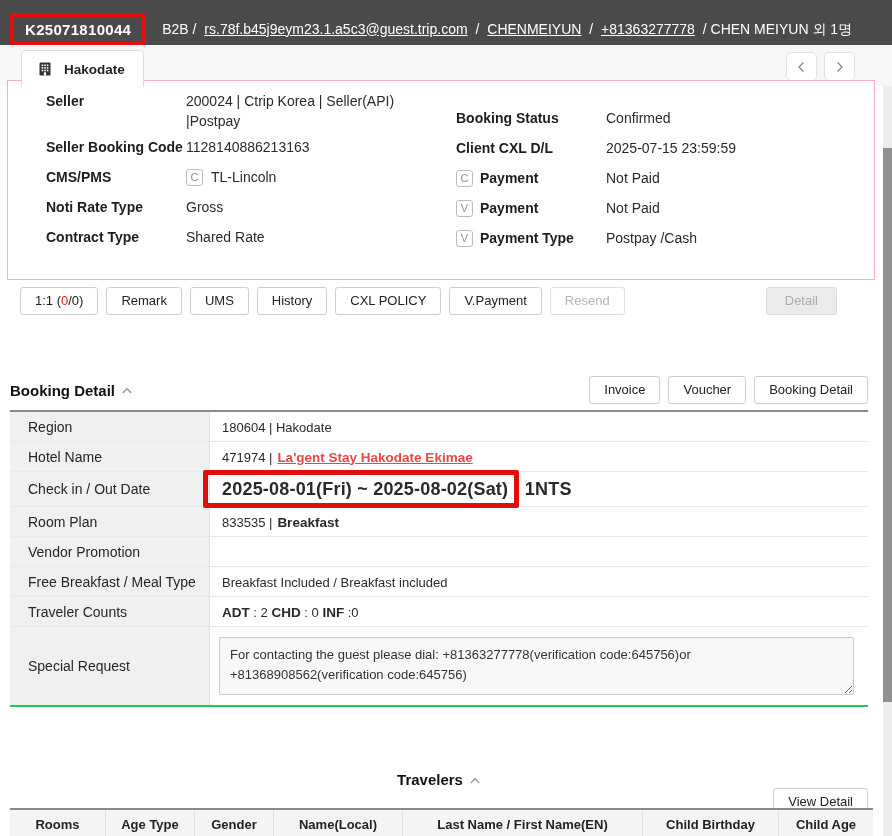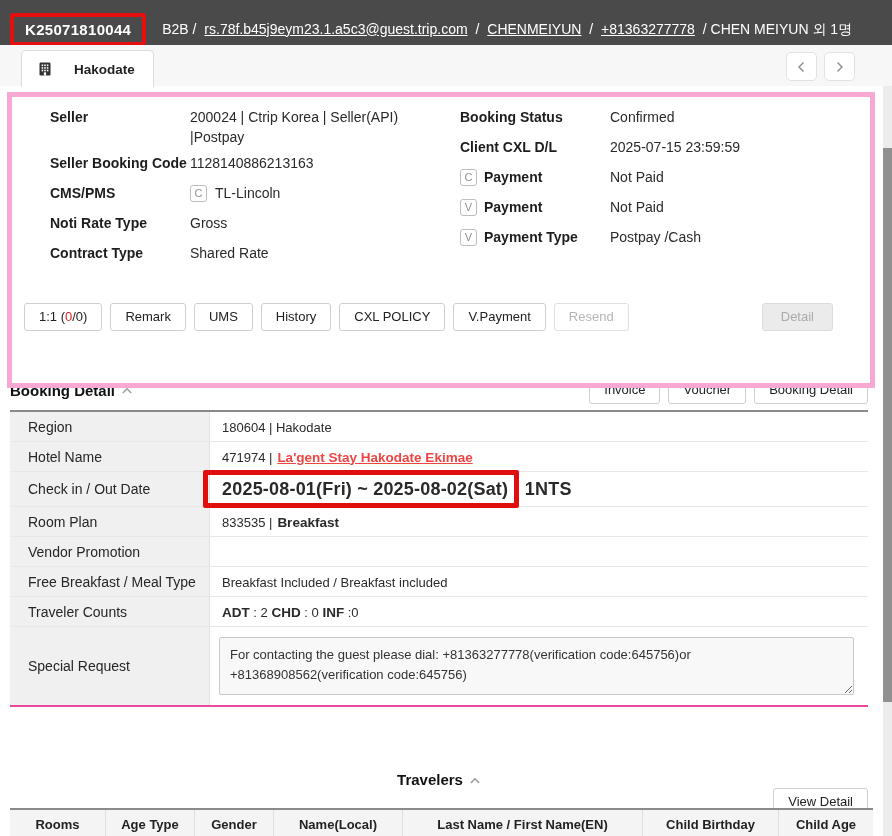--- a/index.html
+++ b/index.html
@@ -22,37 +22,37 @@
   }
   .crumb { margin-left: 16px; color: #fff; font-size: 14px; white-space: nowrap; }
   .crumb span, .crumb a { margin-right: 4px; }
   .crumb a { color: #fff; text-decoration: underline; cursor: pointer; }
 
   
   .tabstrip { position: absolute; left: 0; top: 45px; width: 892px; height: 41px; background: #f7f7f7; }
   .tab {
     position: absolute; left: 21px; top: 5px; height: 37px; z-index: 3;
     background: #fff; border: 1px solid #dcdcdc; border-bottom: none;
-    border-radius: 5px 5px 0 0; display: flex; align-items: center; gap: 22px;
+    border-radius: 5px 5px 0 0; display: flex; align-items: center; gap: 12px;
     padding: 0 18px 0 16px; font-size: 13.5px; font-weight: 600; cursor: pointer;
   }
   .navbtns { position: absolute; right: 37px; top: 7px; display: flex; gap: 7px; }
   .navbtn {
     width: 31px; height: 29px; background: #fff; border: 1px solid #e2e2e2;
     border-radius: 5px; display: flex; align-items: center; justify-content: center; cursor: pointer;
   }
 
   
   .panel {
-    position: absolute; left: 7px; top: 92px; width: 868px; height: 296px;
-    background: #fff; border: 5px solid #f9a8d4; z-index: 1;
+    position: absolute; left: 7px; top: 80px; width: 868px; height: 200px;
+    background: #fff; border: 1px solid #f9a8d4; z-index: 1;
   }
   .col { position: absolute; top: 10px; }
   .col-left  { left: 38px;  width: 400px; }
-  .col-right { left: 448px; width: 400px; }
+  .col-right { left: 448px; width: 400px; margin-top: 17px; }
   .drow { display: flex; align-items: flex-start; margin-bottom: 10px; line-height: 20px; }
   .drow.tall { margin-bottom: 6px; }
   .dlabel { font-weight: 600; font-size: 14px; color: #1d1d1d; flex: 0 0 auto; display: flex; align-items: center; gap: 7px; }
   .col-left  .dlabel { width: 140px; }
   .col-right .dlabel { width: 150px; }
   .dvalue { font-size: 14px; color: #2a2a2a; }
   .col-left .dvalue { max-width: 252px; }
   .badge {
     display: inline-block; width: 17px; height: 17px; line-height: 15px;
     border: 1px solid #bdbdbd; border-radius: 3px; text-align: center;
@@ -72,21 +72,21 @@
 
   
   .sec-head { position: absolute; left: 10px; width: 858px; display: flex; align-items: center; }
   .sec-title { font-size: 15px; font-weight: bold; color: #111; display: flex; align-items: center; gap: 6px; }
   .sec-btns { margin-left: auto; display: flex; gap: 8px; }
   .caret { display: inline-flex; cursor: pointer; margin-top: 2px; }
 
   
   .bd-table {
     position: absolute; left: 10px; top: 410px; width: 858px;
-    border-top: 2px solid #8a8a8a; border-bottom: 2px solid #ec4899;
+    border-top: 2px solid #8a8a8a; border-bottom: 2px solid #22c55e;
   }
   .trow { display: flex; border-bottom: 1px solid #e8e8e8; min-height: 30px; }
   .trow:last-child { border-bottom: none; }
   .tlabel {
     flex: 0 0 200px; background: #f0f0f0; border-right: 1px solid #e3e3e3;
     font-size: 14px; color: #262626; padding: 6px 8px 6px 18px; display: flex; align-items: center;
   }
   .tvalue { flex: 1 1 auto; font-size: 13px; color: #2a2a2a; padding: 7px 10px 6px 12px; display: flex; align-items: center; flex-wrap: wrap; position: relative; }
   .tvalue .bold { font-weight: bold; font-size: 13.5px; }
   .tvalue .code { margin-right: 5px; }

